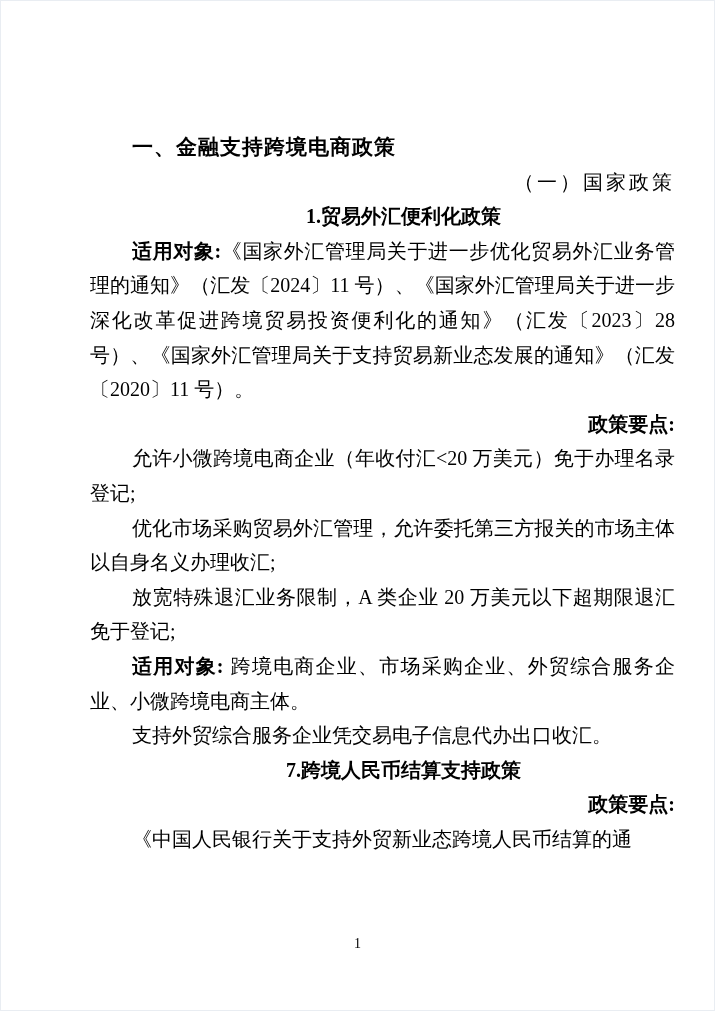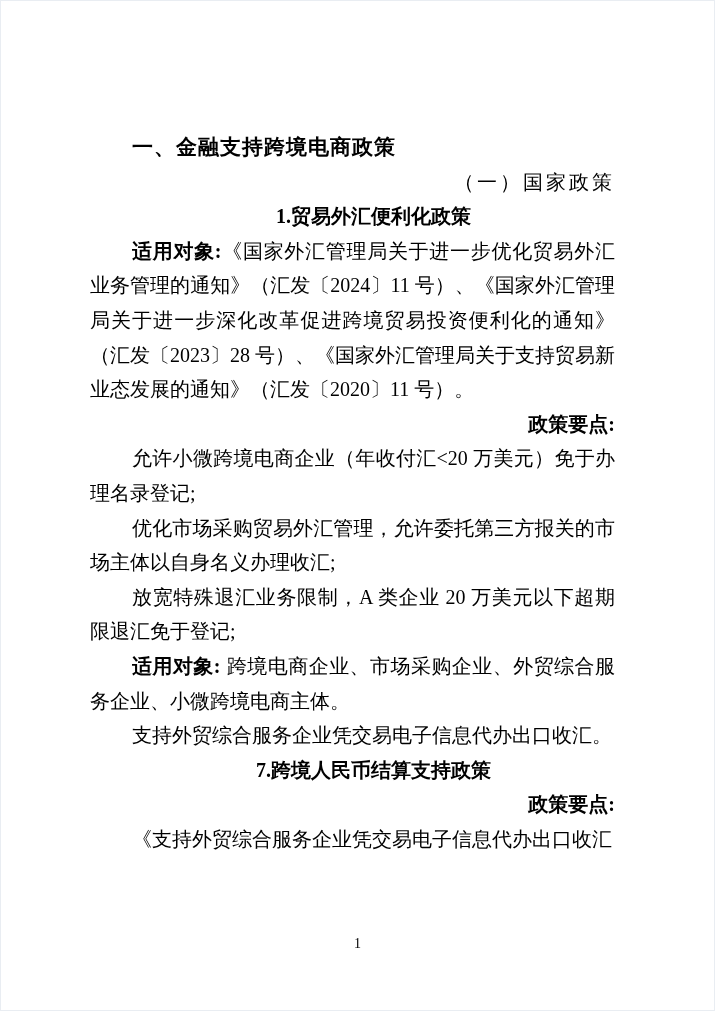--- a/index.html
+++ b/index.html
@@ -8,21 +8,21 @@
     width: 715px; height: 1011px;
     background: #ffffff;
     color: #000000;
     font-family: "Liberation Serif", "DejaVu Serif", serif;
   }
   .page {
     position: relative;
     width: 715px; height: 1011px;
     background: #ffffff;
     box-shadow: inset 0 0 0 1px #e9edf2;
-    padding: 130px 100px 0 90px;
+    padding: 130px 40px 0 90px;
     overflow: hidden;
   }
   .doc p, .doc h1, .doc h2, .doc h3 {
     margin: 0;
     font-size: 20px;
     font-weight: normal;
     line-height: 34.6px;
     text-align: justify;
     text-indent: 42px;
   }
@@ -79,18 +79,18 @@
     <p>放宽特殊退汇业务限制，A 类企业 20 万美元以下超期限退汇免于登记;</p>
 
     <p><span class="run-bold label-gap">适用对象:</span><span>跨境电商企业、市场采购企业、外贸综合服务企业、小微跨境电商主体。</span></p>
 
     <p>支持外贸综合服务企业凭交易电子信息代办出口收汇。</p>
 
     <h3 class="section-title">7.跨境人民币结算支持政策</h3>
 
     <p class="bold-label">政策要点:</p>
 
-    <p>《支持外贸综合服务企业凭交易电子信息代办出口收汇</p>
+    <p>《中国人民银行关于支持外贸新业态跨境人民币结算的通</p>
 
   </div>
 
   <div class="page-number">1</div>
 </div>
 
 </body></html>

